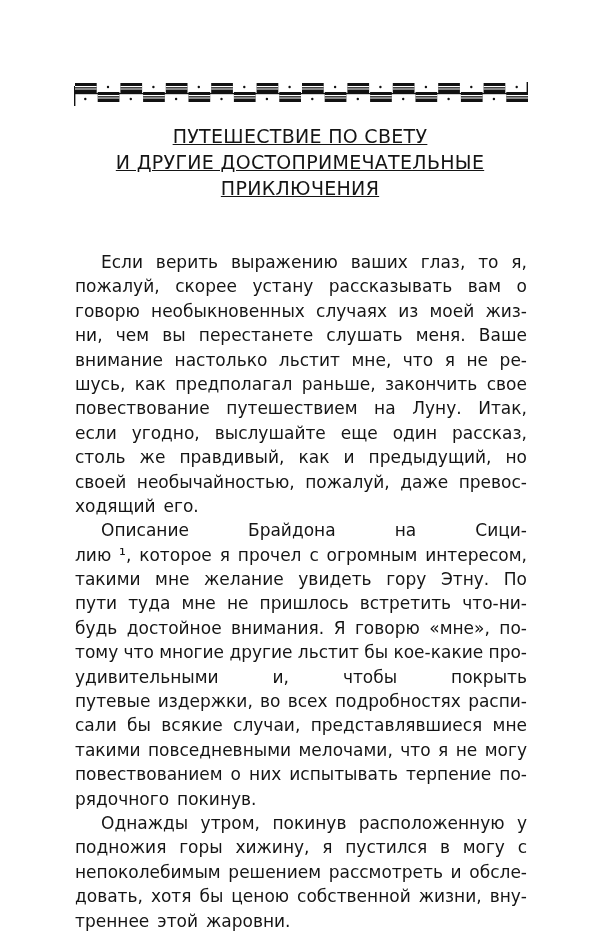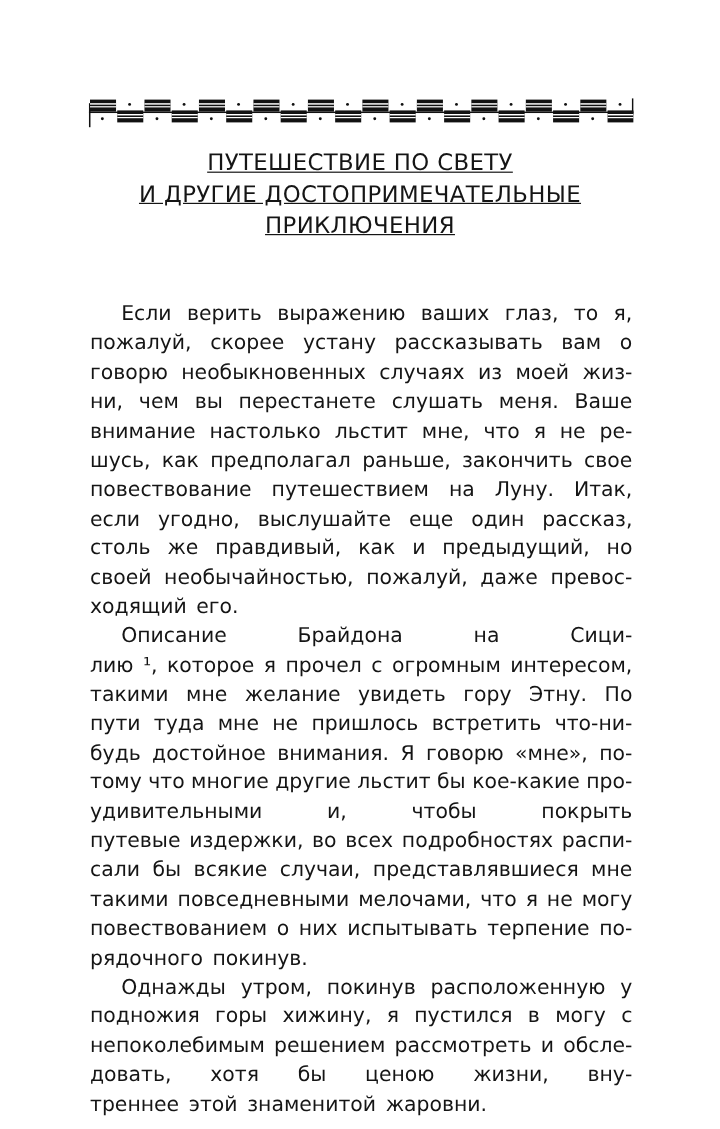--- a/index.html
+++ b/index.html
@@ -322,23 +322,23 @@
         <span class="w">решением</span>
         <span class="w">рассмотреть</span>
         <span class="w">и</span>
         <span class="w">обсле-</span>
       </div>
       <div class="line">
         <span class="w">довать,</span>
         <span class="w">хотя</span>
         <span class="w">бы</span>
         <span class="w">ценою</span>
+        <span class="w">собственной</span>
         <span class="w">жизни,</span>
         <span class="w">вну-</span>
       </div>
       <div class="line last">
         <span class="w">треннее</span>
         <span class="w">этой</span>
-        <span class="w">знаменитой</span>
         <span class="w">жаровни.</span>
       </div>
     </div>
   </div>
 
 </body></html>

